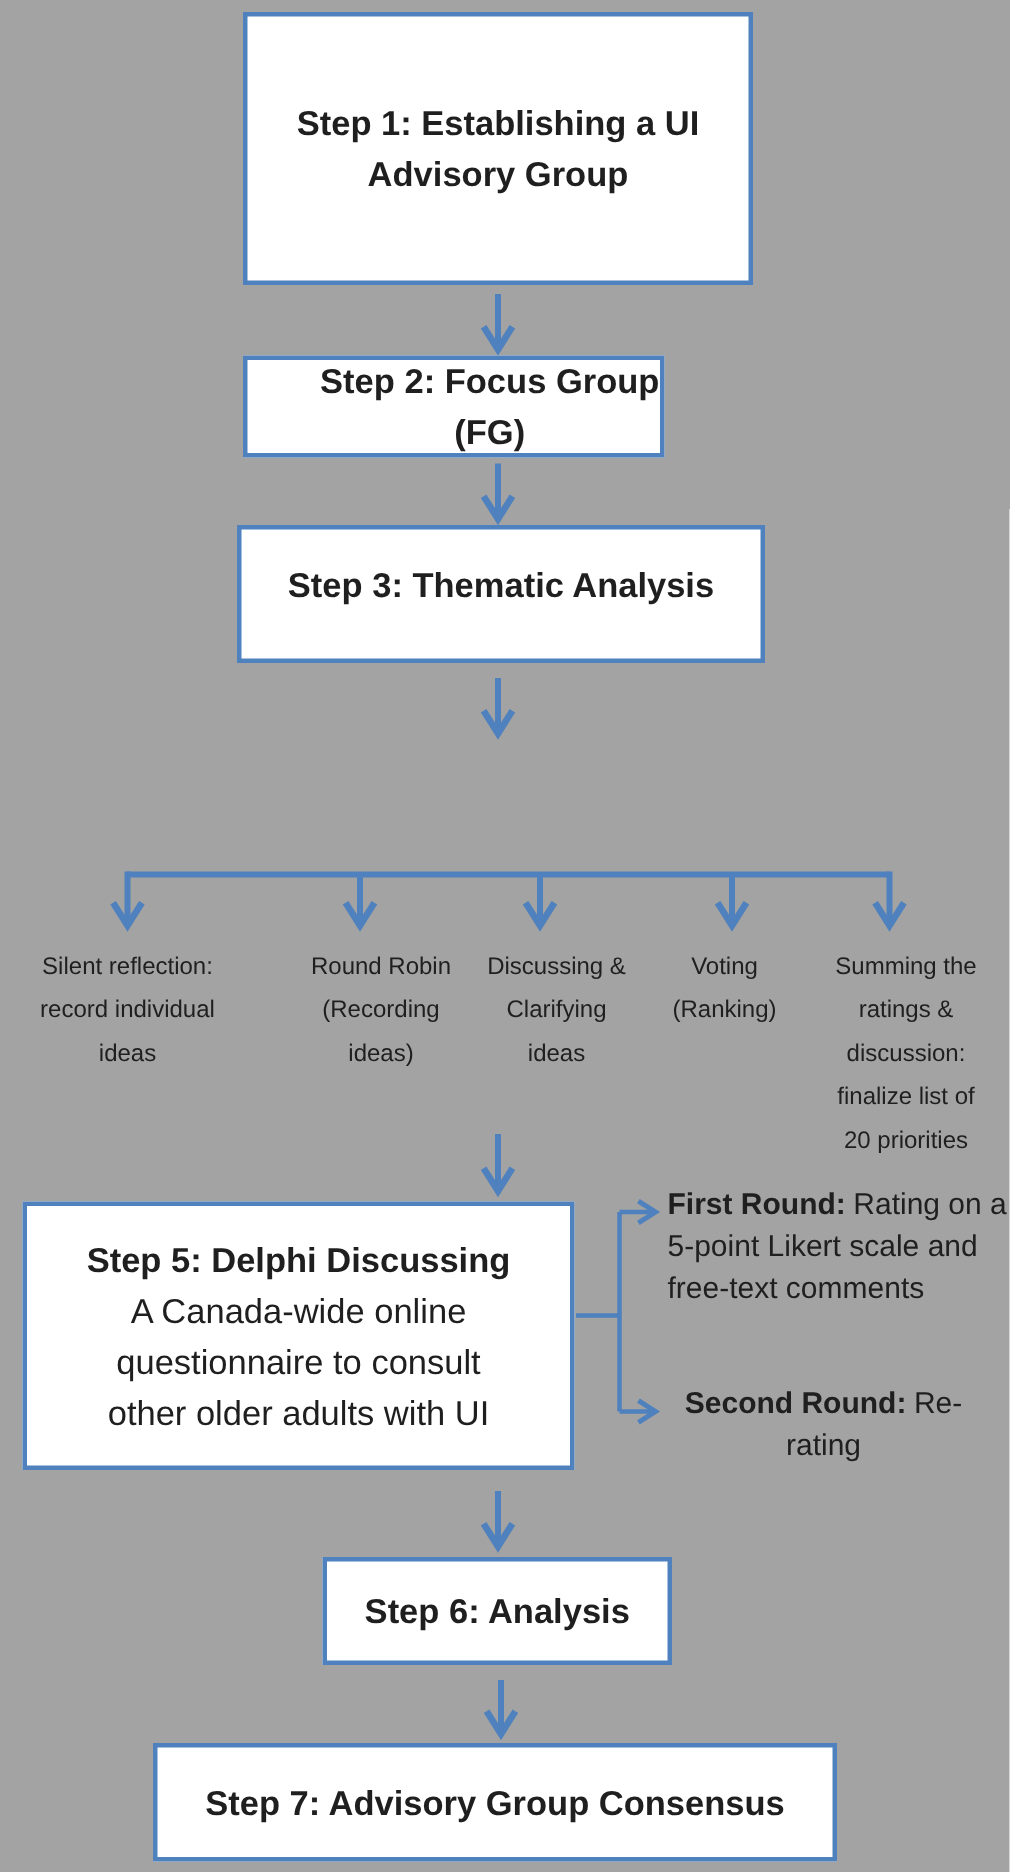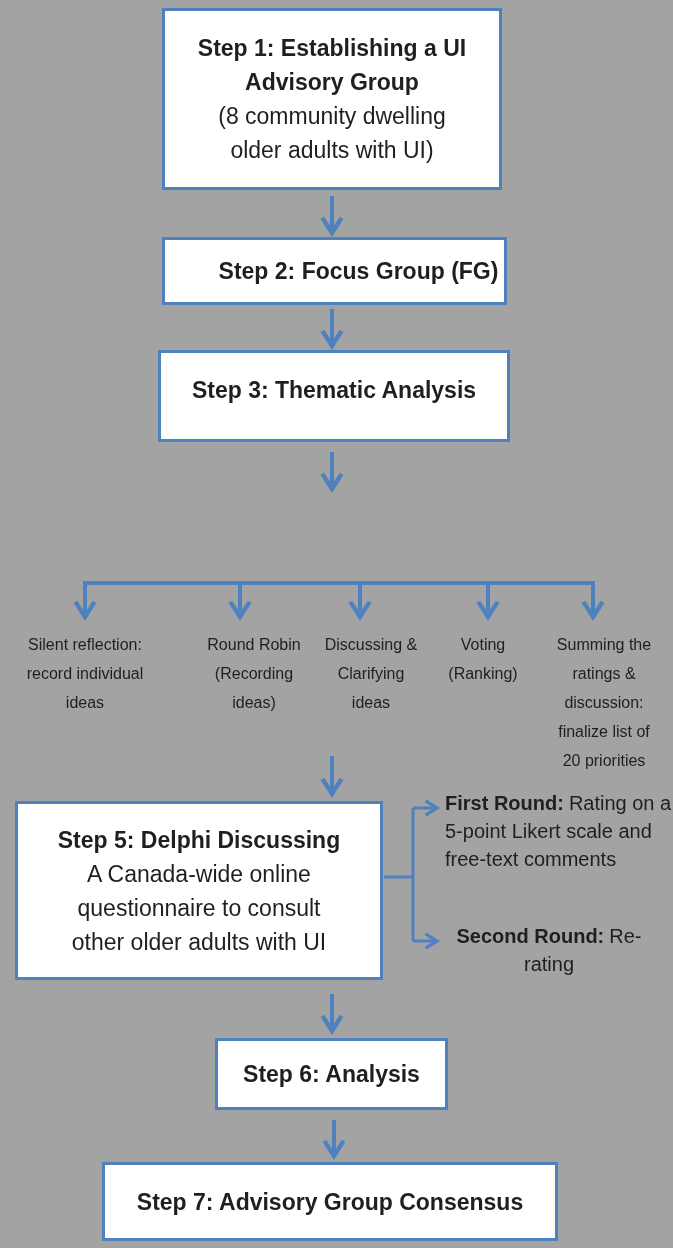--- a/index.html
+++ b/index.html
@@ -11,21 +11,21 @@
   }
   .overlay { position:absolute; left:0; top:0; width:673px; height:1248px; }
   .box {
     position:absolute; box-sizing:border-box; border:3px solid var(--blue);
     background:#fff; display:flex; flex-direction:column; justify-content:center;
     align-items:center; text-align:center; font-size:23px; line-height:34px;
   }
   .t { white-space:pre-line; }
   .bold { font-weight:bold; }
   .b1 { left:162px; top:8px;    width:340px; height:182px; }
-  .b2 { left:162px; top:237px;  width:345px; height:68px;padding-left:48px;  }
+  .b2 { left:162px; top:237px;  width:281px; height:68px;padding-left:48px;  }
   .b3 { left:158px; top:350px;  width:352px; height:92px;  padding-bottom:12px; }
   .b4 { left:83px;  top:495px;  width:484px; height:70px;  }
   .b5 { left:15px;  top:801px;  width:368px; height:179px; }
   .b6 { left:215px; top:1038px; width:233px; height:72px;  }
   .b7 { left:102px; top:1162px; width:456px; height:79px;  }
   .lab {
     position:absolute; top:630px; transform:translateX(-50%);
     text-align:center; font-size:16px; line-height:29px; white-space:pre;
   }
   .c1 { left:85px; } .c2 { left:254px; } .c3 { left:371px; }
@@ -65,22 +65,20 @@
     <path d="M413 808 H437" stroke="#4e81bd" stroke-width="3" marker-end="url(#ah)"></path>
     <path d="M413 941 H437" stroke="#4e81bd" stroke-width="3" marker-end="url(#ah)"></path>
 
     <path d="M332 994 V1031" stroke="#4e81bd" stroke-width="4" marker-end="url(#ah)"></path>
     <path d="M334 1120 V1156" stroke="#4e81bd" stroke-width="4" marker-end="url(#ah)"></path>
   </svg>
 
   <div class="box b1">
     <div class="t bold">Step 1: Establishing a UI
 Advisory Group</div>
-    <div class="t">(8 community dwelling
-older adults with UI)</div>
   </div>
 
   <div class="box b2">
     <div class="t bold">Step 2: Focus Group (FG)</div>
   </div>
 
   <div class="box b3">
     <div class="t bold">Step 3: Thematic Analysis</div>
   </div>
 

